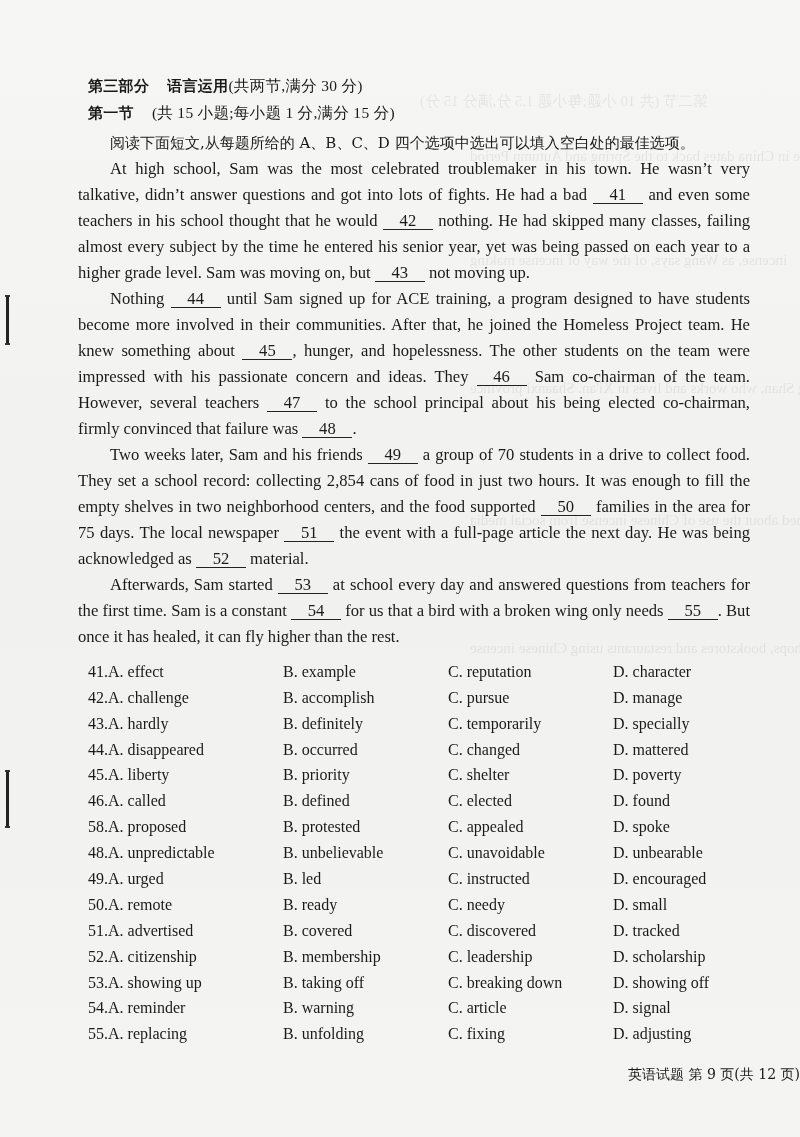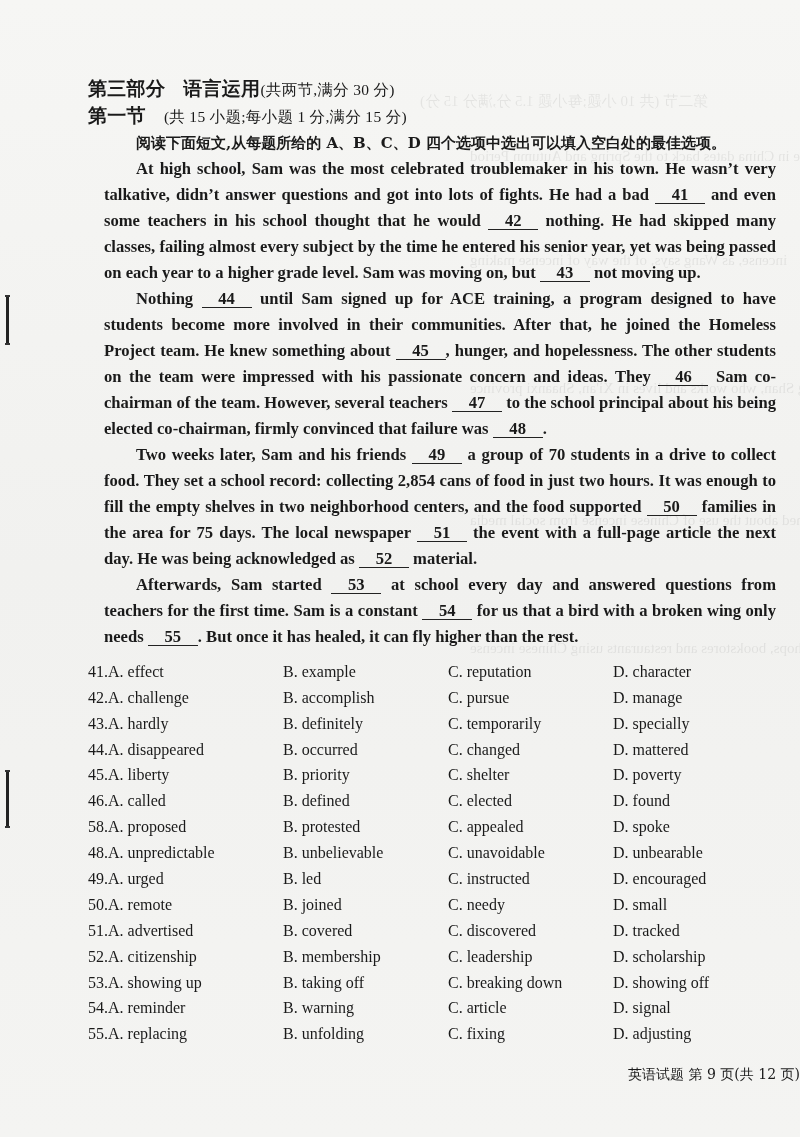--- a/index.html
+++ b/index.html
@@ -24,28 +24,27 @@
   }
   .binder-mark::before, .binder-mark::after {
     content: ""; position: absolute; left: -1px; width: 5px; height: 2px; background: #333;
   }
   .binder-mark::before { top: 0; }
   .binder-mark::after { bottom: 0; }
 
   .hdr {
     position: absolute; left: 88px; font-size: 15.5px; letter-spacing: 0.3px;
   }
-  .hdr .bold { font-family: "DejaVu Sans", sans-serif; font-weight: bold; font-size: 19px; }
+  .hdr .bold { font-family: "DejaVu Sans", sans-serif; font-weight: bold; font-size: 15px; }
   .hdr .gap { display: inline-block; width: 18px; }
 
   .passage {
-    position: absolute; left: 104px; width: 672px; top: 130px;
+    position: absolute; left: 78px; width: 672px; top: 130px;
     font-size: 16.6px; line-height: 26px;
     text-align: justify;
-    font-weight: bold;
   }
   .passage p { margin: 0; text-indent: 32px; }
   .passage p.instr { font-family: "DejaVu Serif", serif; font-size: 15px; }
   .blank {
     display: inline-block; min-width: 46px; text-align: center;
     border-bottom: 1px solid #222; line-height: 17px; padding: 0 2px;
     text-indent: 0;
   }
 
   .options {
@@ -146,21 +145,21 @@
         <span class="cell c3"><span>D. unbearable</span></span>
       </div>
       <div class="opt-row">
         <span class="cell c0"><span>49.</span><span>A. urged</span></span>
         <span class="cell c1"><span>B. led</span></span>
         <span class="cell c2"><span>C. instructed</span></span>
         <span class="cell c3"><span>D. encouraged</span></span>
       </div>
       <div class="opt-row">
         <span class="cell c0"><span>50.</span><span>A. remote</span></span>
-        <span class="cell c1"><span>B. joined</span></span>
+        <span class="cell c1"><span>B. ready</span></span>
         <span class="cell c2"><span>C. needy</span></span>
         <span class="cell c3"><span>D. small</span></span>
       </div>
       <div class="opt-row">
         <span class="cell c0"><span>51.</span><span>A. advertised</span></span>
         <span class="cell c1"><span>B. covered</span></span>
         <span class="cell c2"><span>C. discovered</span></span>
         <span class="cell c3"><span>D. tracked</span></span>
       </div>
       <div class="opt-row">

